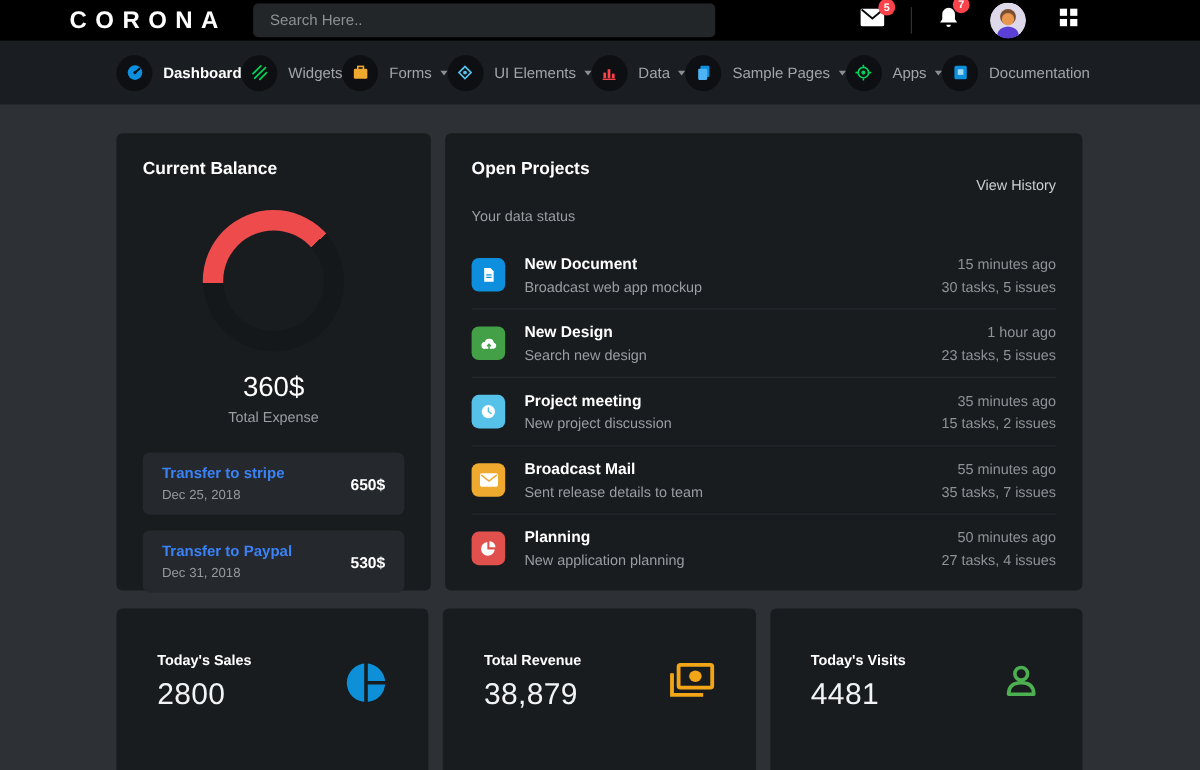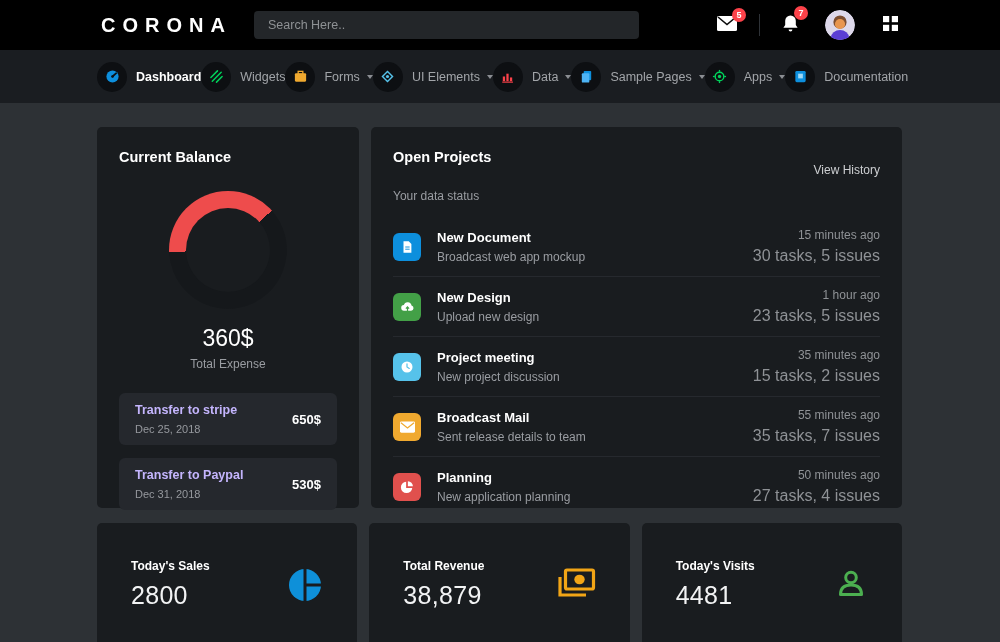--- a/index.html
+++ b/index.html
@@ -3,21 +3,21 @@
 <meta charset="utf-8">
 <style>
   * { margin:0; padding:0; box-sizing:border-box; }
   html,body { width:1000px; height:642px; overflow:hidden; }
   body {
     background:#2d3135;
     font-family:"Liberation Sans", sans-serif;
     color:#fff;
   }
   
-  .navbar { display:flex; align-items:center; height:50px; background:#000; padding-left:101px; }
+  .navbar { display:flex; align-items:center; height:34px; background:#000; padding-left:58px; }
   .logo { width:153px; font-size:20px; font-weight:700; letter-spacing:7px; color:#fff; }
   .search-input {
     width:385px; height:28px; background:#232629; border:none; border-radius:4px;
     color:#f97316; font-size:12.5px; padding:0 14px; outline:none;
     font-family:"Liberation Sans", sans-serif;
   }
   .search-input::placeholder { color:#8e9194; }
   .nav-right { margin-left:auto; display:flex; align-items:center; padding-right:102px; }
   .icon-wrap { position:relative; display:flex; align-items:center; cursor:pointer; }
   .badge {
@@ -50,40 +50,40 @@
     background:conic-gradient(from 268deg, #ee4c4c 0deg 140deg, #15181b 140deg 360deg);
   }
   .donut::after { content:""; position:absolute; inset:17px; border-radius:50%; background:#191c1f; }
   .balance-amount { text-align:center; font-size:23px; color:#fff; margin-top:16px; }
   .balance-caption { text-align:center; font-size:12px; color:#9a9da2; margin-top:5px; }
   .transfers { margin-top:22px; }
   .transfer-row {
     background:#25282d; border-radius:6px; padding:10px 16px; display:flex;
     align-items:center; justify-content:space-between; margin-bottom:13px; cursor:pointer;
   }
-  .tr-title { font-size:12.5px; font-weight:700; color:#c4b5fd; }
+  .tr-title { font-size:12.5px; font-weight:700; color:#3b82f6; }
   .tr-date { font-size:11px; color:#96999e; margin-top:6px; }
   .tr-amount { font-size:13px; font-weight:700; color:#fff; }
   
   .proj-header { display:flex; justify-content:space-between; }
   .proj-action { font-size:12px; color:#cdcfd2; margin-top:14px; cursor:pointer; }
   .proj-subtitle { font-size:12px; color:#9a9da2; margin-top:12px; }
   .proj-list { margin-top:14px; }
   .proj-item { display:flex; align-items:center; justify-content:space-between; padding:11px 0; border-bottom:1px solid #26292e; }
   .proj-item:last-child { border-bottom:none; }
   .pi-left { display:flex; align-items:center; }
   .pi-icon { width:28px; height:28px; border-radius:6px; display:flex; align-items:center; justify-content:center; flex:none; }
   .ic-blue { background:#0d8fdd; } .ic-green { background:#43a047; } .ic-lblue { background:#56c2ea; }
   .ic-amber { background:#f0a92f; } .ic-red { background:#e0504d; }
   .pi-text { margin-left:16px; }
   .pi-title { font-size:13px; font-weight:700; color:#fff; }
   .pi-desc { font-size:12px; color:#9a9da2; margin-top:5px; }
   .pi-right { text-align:right; }
   .pi-time { font-size:12px; color:#8f9296; }
-  .pi-meta { font-size:16px; color:#8f9296; margin-top:5px; }
+  .pi-meta { font-size:12px; color:#8f9296; margin-top:5px; }
   
   .card-stat { flex:1; height:150px; padding:36px 34px; display:flex; align-items:flex-start; justify-content:space-between; }
   .stat-label { font-size:12px; font-weight:700; color:#fff; }
   .stat-value { font-size:25px; color:#f2f3f4; margin-top:8px; letter-spacing:.3px; }
   .stat-icon { margin-top:8px; }
 </style>
 </head>
 <body>
 
 <div class="navbar">
@@ -286,21 +286,21 @@
         <div class="proj-item">
           <div class="pi-left">
             <span class="pi-icon ic-green">
               <svg width="15" height="15" viewBox="0 0 16 16">
                   <path d="M4.5 12.5 a3 3 0 0 1 -.4 -6 A4.2 4.2 0 0 1 12.3 7 a2.8 2.8 0 0 1 -.4 5.5 z" fill="#fff"></path>
                   <path d="M8 13 V8.6 M6.3 10.2 L8 8.4 L9.7 10.2" stroke="#43a047" stroke-width="1.3" fill="none"></path>
                 </svg>
             </span>
             <div class="pi-text">
               <div class="pi-title">New Design</div>
-              <div class="pi-desc">Upload new design</div>
+              <div class="pi-desc">Search new design</div>
             </div>
           </div>
           <div class="pi-right">
             <div class="pi-time">1 hour ago</div>
             <div class="pi-meta">23 tasks, 5 issues</div>
           </div>
         </div>
 
         <div class="proj-item">
           <div class="pi-left">

